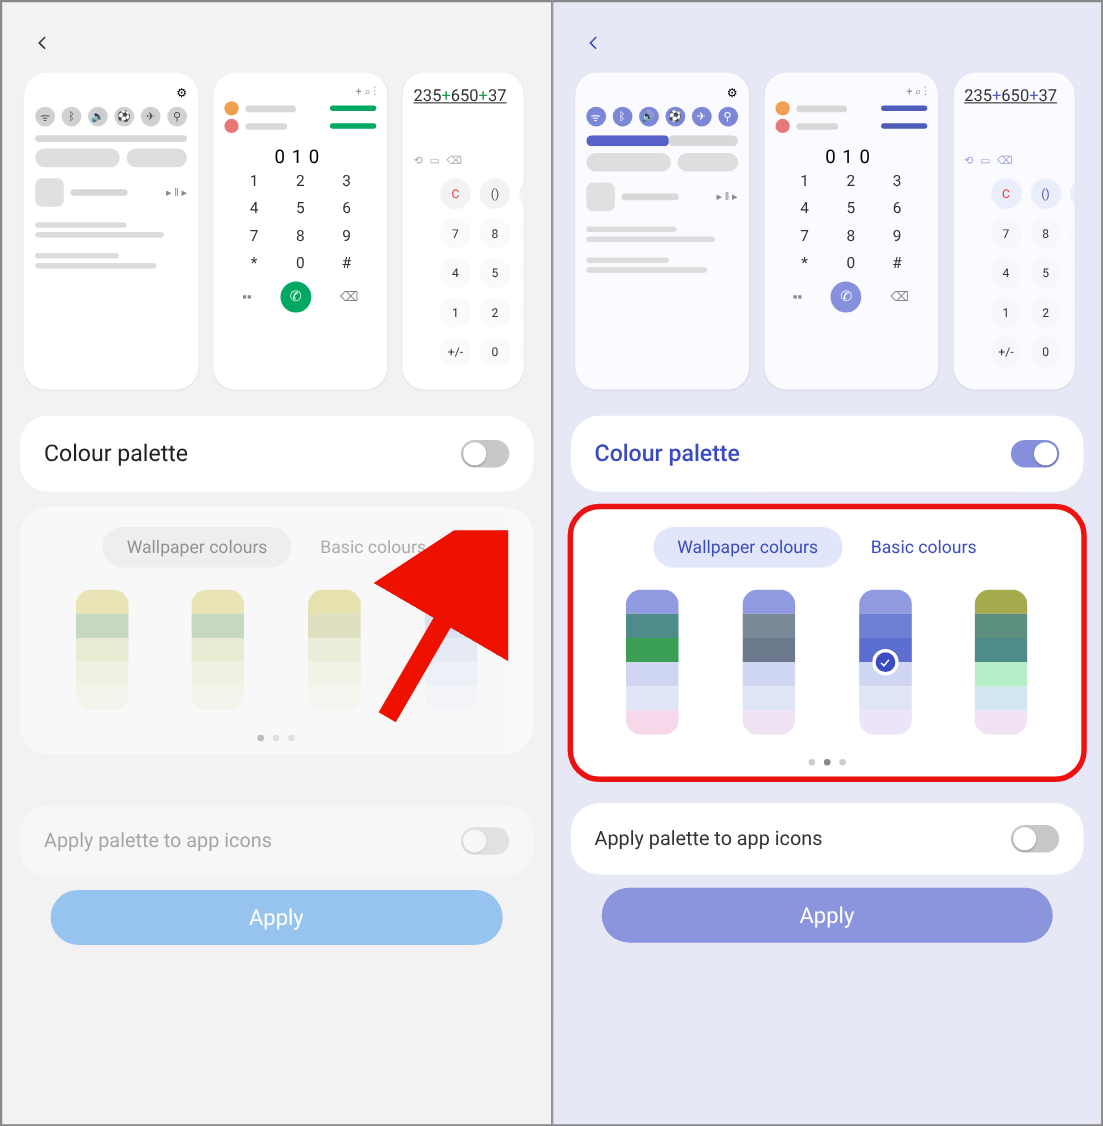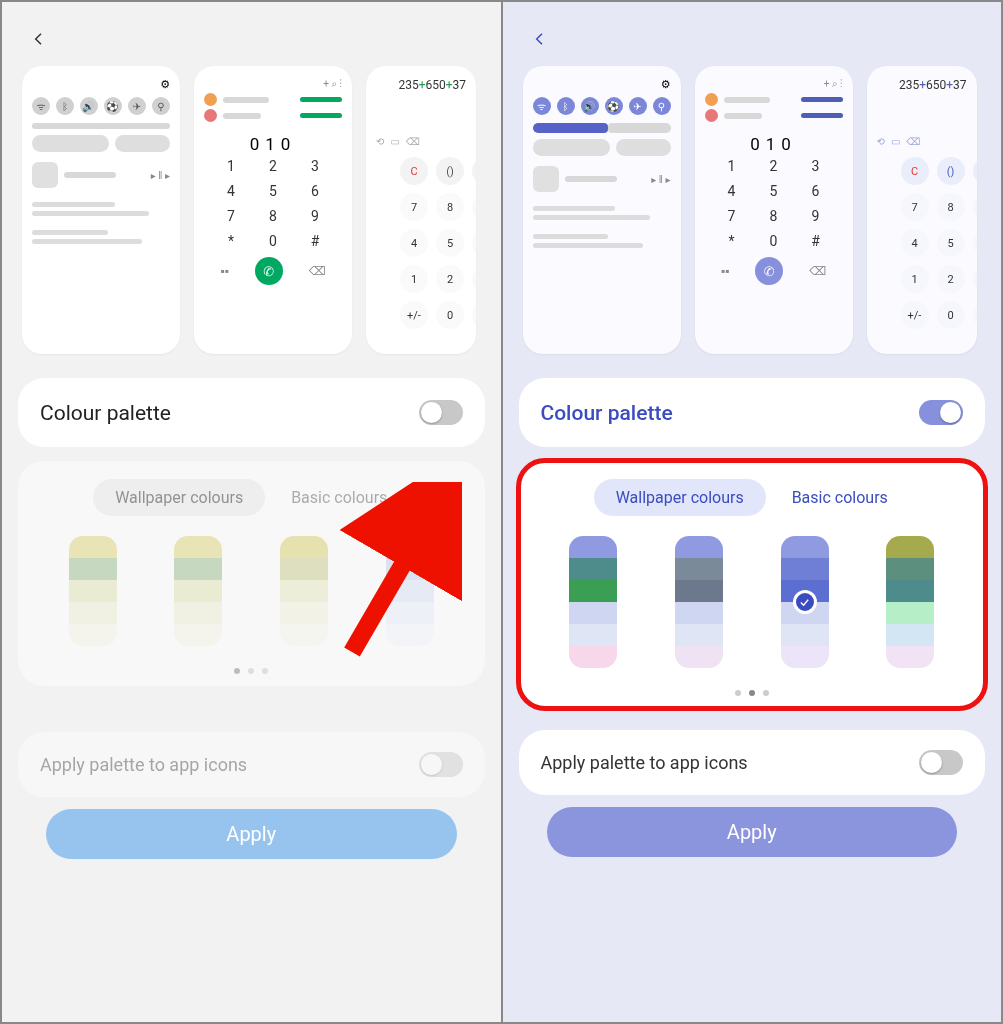--- a/index.html
+++ b/index.html
@@ -39,21 +39,21 @@
   .dot { width:13px; height:13px; border-radius:50%; }
   .dot.or { background:#f0a050; } .dot.pk { background:#e87878; }
   .grn { width:42px; height:5px; border-radius:3px; background:var(--accent); }
   .dl-num { text-align:center; font-size:17px; margin:12px 0 4px; letter-spacing:6px; }
   .keypad { display:grid; grid-template-columns:repeat(3,1fr); text-align:center; row-gap:9px; font-size:14px; color:#333; padding:0 6px; }
   .callrow { display:flex; justify-content:center; align-items:center; gap:26px; margin-top:8px; font-size:12px; color:#888; }
   .callbtn { width:28px; height:28px; border-radius:50%; background:var(--accent); display:flex; align-items:center; justify-content:center; color:#fff; font-size:13px; }
   .themed .callbtn { background:#8690dc; }
 
   
-  .calc-eq { font-size:12px; white-space:nowrap; text-align:right; color:#333; }
+  .calc-eq { font-size:15px; white-space:nowrap; text-align:left; color:#333;text-decoration:underline; }
   .calc-eq .plus { color:#1a9e4b; }
   .themed .calc-eq .plus { color:#4e5db8; }
   .calc-ic { display:flex; gap:6px; font-size:10px; color:#aaa; margin-top:44px; margin-bottom:10px; }
   .themed .calc-ic { color:#9aa3e2; }
   .calc-grid { display:grid; grid-template-columns:repeat(4,28px); grid-auto-rows:28px; gap:8px; margin-left:-12px; }
   .ck { width:28px; height:28px; border-radius:50%; display:flex; align-items:center; justify-content:center; font-size:11px; }
   .pane-left .ck { background:#f3f3f3; color:#555; }
   .themed   .ck { background:#eaedfa; color:#4e5db8; }
   .ck.c { color:#e33; } .ck.op {} .ck.n { background:#fafafa; color:#333; }
   .themed .ck.n { background:#f6f7fd; color:#333; }

